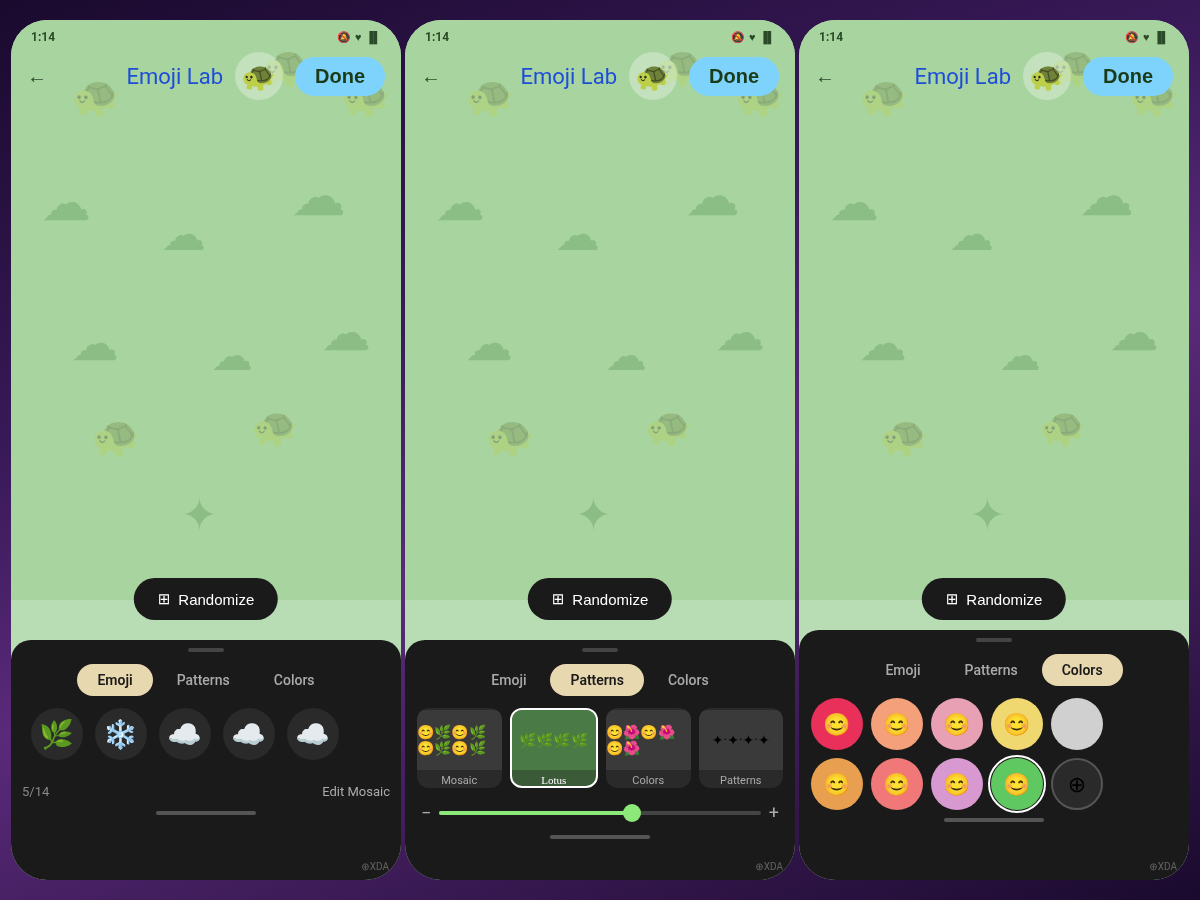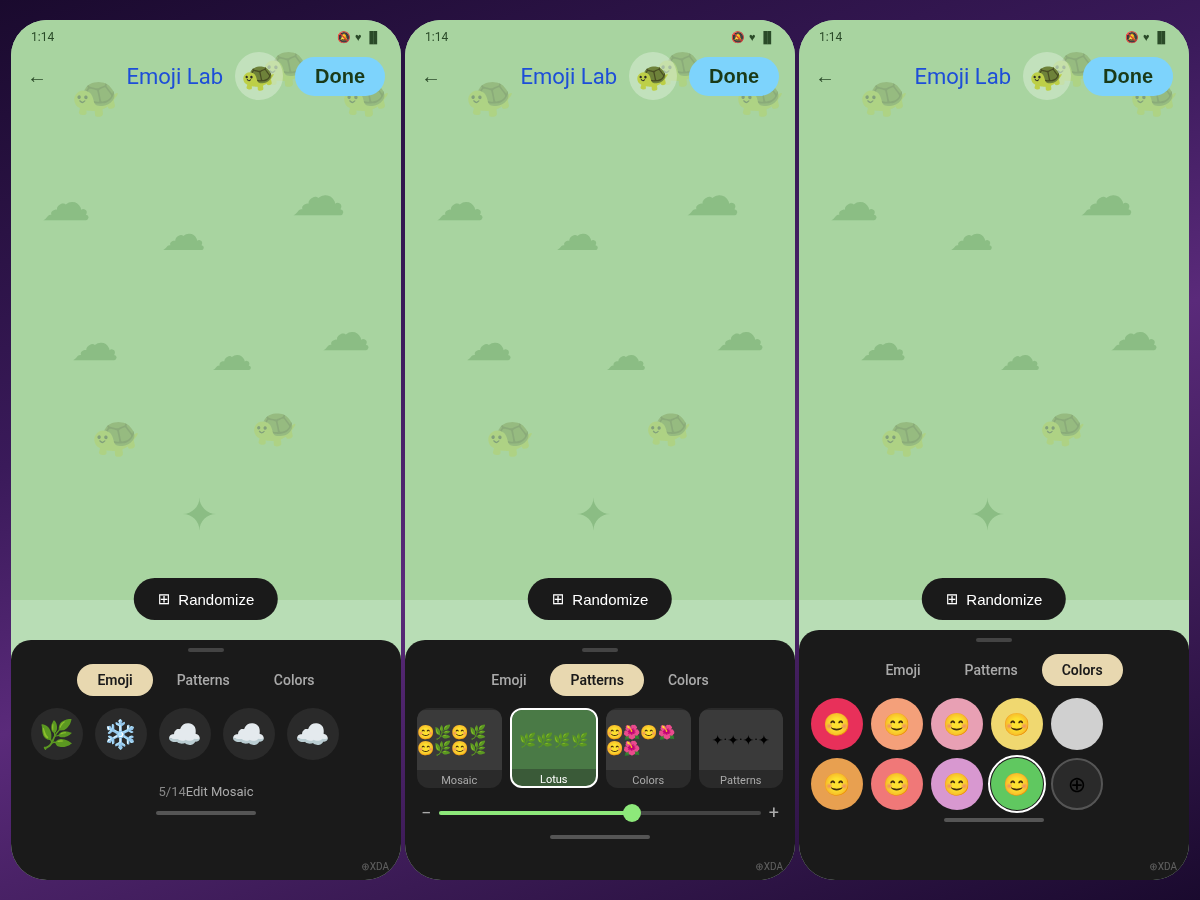--- a/index.html
+++ b/index.html
@@ -33,21 +33,21 @@
     }
 
     
     .status-bar {
       position: relative;
       z-index: 10;
       display: flex;
       justify-content: space-between;
       padding: 10px 20px 4px;
       font-size: 12px;
-      font-weight: 400;
+      font-weight: 700;
       color: #2a4a28;
     }
 
     .status-right {
       display: flex;
       gap: 4px;
       align-items: center;
       font-size: 11px;
     }
 
@@ -183,22 +183,22 @@
       border-radius: 50%;
       display: flex;
       align-items: center;
       justify-content: center;
       font-size: 28px;
       cursor: pointer;
     }
 
     .panel-footer {
       display: flex;
-      justify-content: center;
-      padding: 8px 4px;
+      justify-content: space-between;
+      padding: 8px 11px;
       color: #888;
       font-size: 13px;
     }
 
     .edit-emoji-btn {
       color: #aaa;
       font-size: 13px;
       cursor: pointer;
     }
 
@@ -460,21 +460,21 @@
           <div class="pattern-card">
             <div class="pattern-preview" style="font-size:14px;">
               😊🌿😊🌿😊🌿😊🌿
             </div>
             <span class="pattern-card-label">Mosaic</span>
           </div>
           <div class="pattern-card selected" style="background:#3a5a38;">
             <div class="pattern-preview" style="background:#4a7a46;font-size:14px;">
               🌿🌿🌿🌿
             </div>
-            <span class="pattern-card-label" style="color:white;">Lotus</span>
+            <span class="pattern-card-label" style="color:white;font-family:Liberation Serif, serif;">Lotus</span>
           </div>
           <div class="pattern-card">
             <div class="pattern-preview" style="font-size:14px;">
               😊🌺😊🌺😊🌺
             </div>
             <span class="pattern-card-label">Colors</span>
           </div>
           <div class="pattern-card">
             <div class="pattern-preview" style="font-size:14px;">
               ✦·✦·✦·✦

